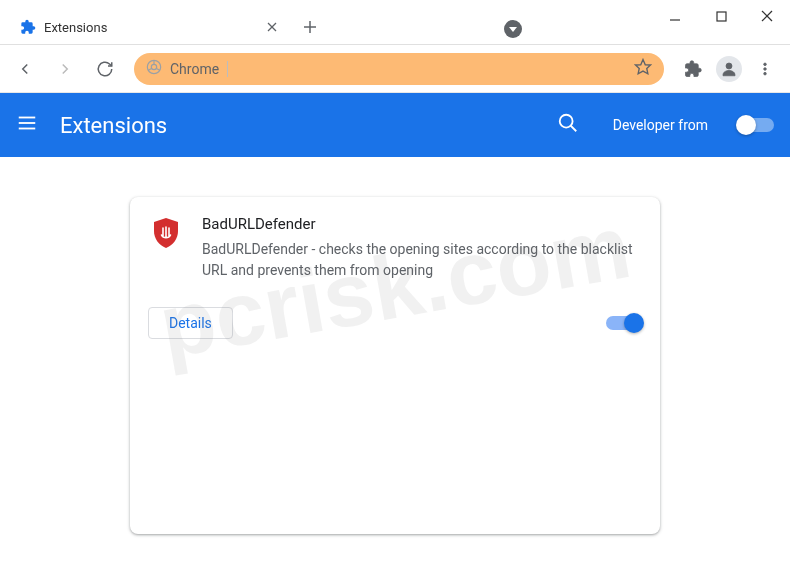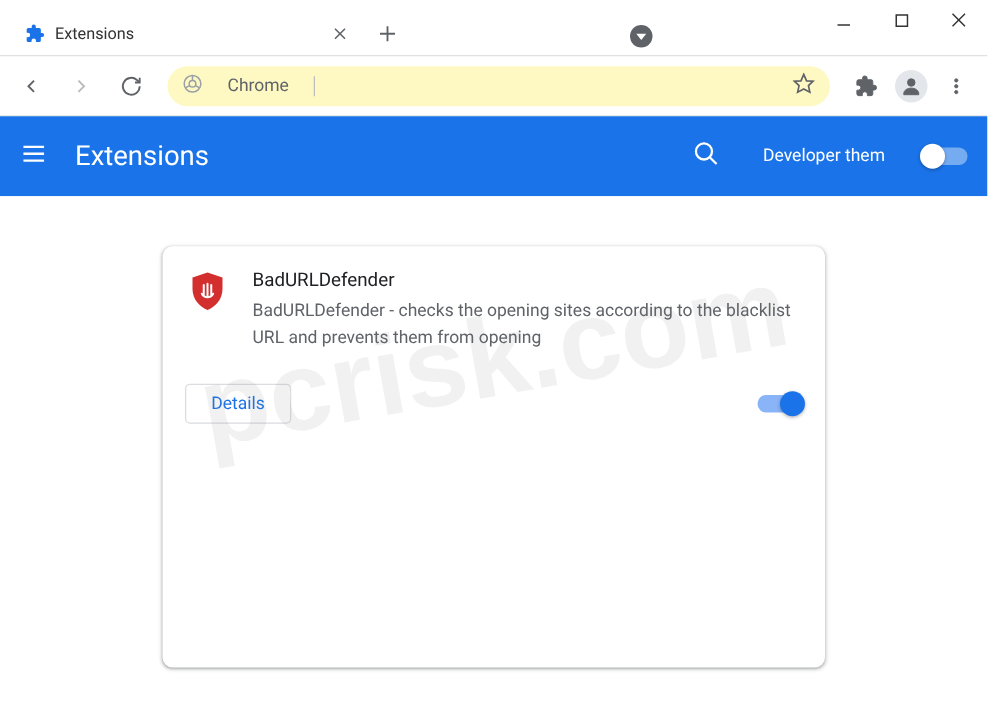--- a/index.html
+++ b/index.html
@@ -46,26 +46,26 @@
       gap: 6px;
       border-bottom: 1px solid #e8e8e8;
       background:#fff;
     }
     .nav-btn { width: 34px; height: 34px; display:flex; align-items:center; justify-content:center; border-radius:50%; cursor:pointer;}
     .nav-btn.disabled svg { stroke: #bbb; }
     .nav-btn:not(.disabled) svg { stroke: #5f6368; }
     .omnibox {
       flex: 1;
       height: 32px;
-      background: #fef9c3;
+      background: #fdba74;
       border-radius: 16px;
       display: flex;
       align-items: center;
       padding: 0 12px;
-      gap: 20px;
+      gap: 8px;
       margin: 0 6px;
     }
     .omni-chrome { color: #5f6368; font-size: 14px; }
     .omni-divider { width:1px; height:16px; background:#bdbdbd; }
     .omni-url { color: #202124; font-size: 14px; }
     .omni-star { margin-left: auto; }
     .right-icons { display:flex; align-items:center; gap:2px; }
     .appbar {
       height: 64px;
       background: #1a73e8;
@@ -243,21 +243,21 @@
         <line x1="3" y1="18" x2="21" y2="18"></line>
       </svg>
   </span>
   <span class="appbar-title">Extensions</span>
   <span class="search-btn">
     <svg width="22" height="22" viewBox="0 0 24 24" fill="none" stroke="#fff" stroke-width="2">
         <circle cx="10" cy="10" r="7"></circle>
         <line x1="21" y1="21" x2="15" y2="15"></line>
       </svg>
   </span>
-  <span class="devmode-label">Developer them</span>
+  <span class="devmode-label">Developer from</span>
   <div class="toggle"></div>
 </div>
 
 <div class="content-area">
   <div class="ext-card">
     <div class="ext-top">
       <div class="ext-icon">
         <svg width="36" height="36" viewBox="0 0 36 36">
             <path d="M18 3 L30 7 V16 C30 24 25 30 18 33 C11 30 6 24 6 16 V7 Z" fill="#d32f2f"></path>
             <path d="M15 13 v8 M18 12 v10 M21 13 v8 M13.5 20 a5 5 0 0 0 9 0" stroke="#fff" stroke-width="1.6" fill="none" stroke-linecap="round"></path>

